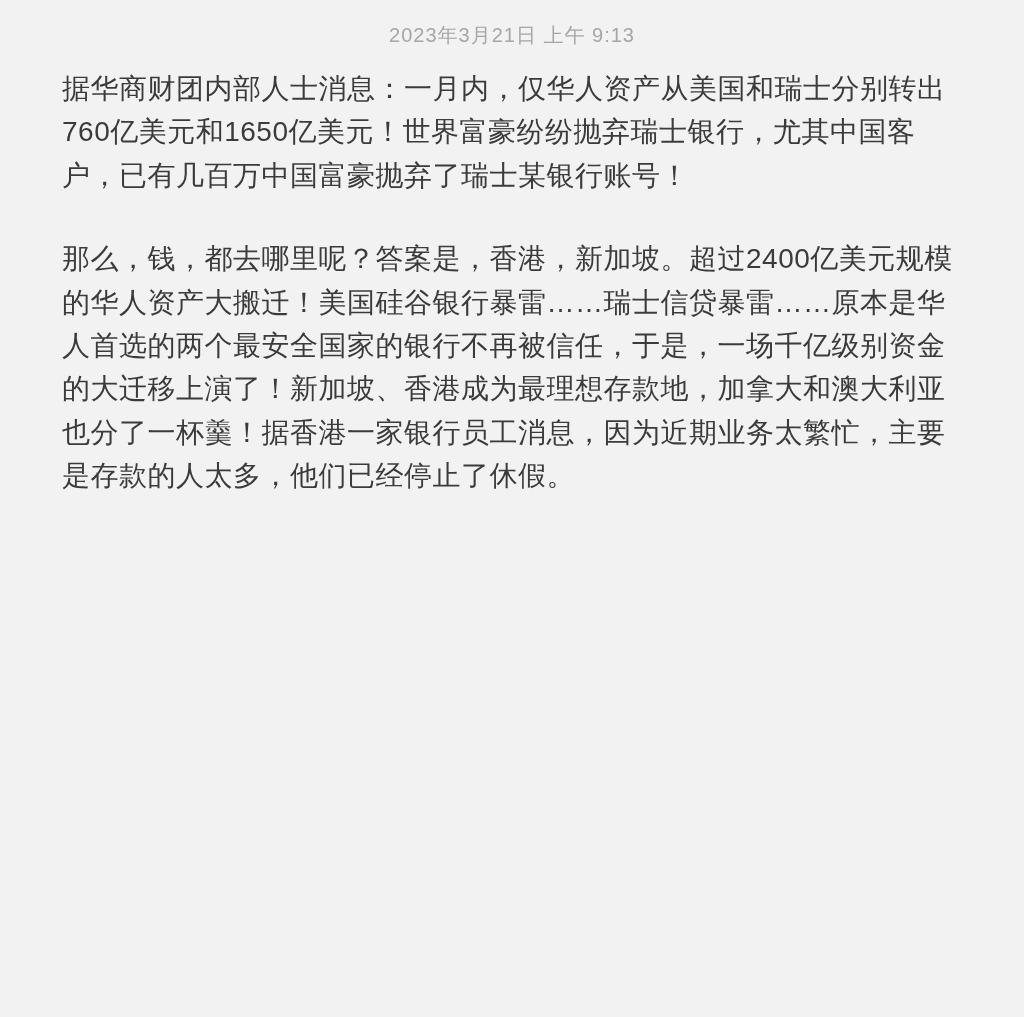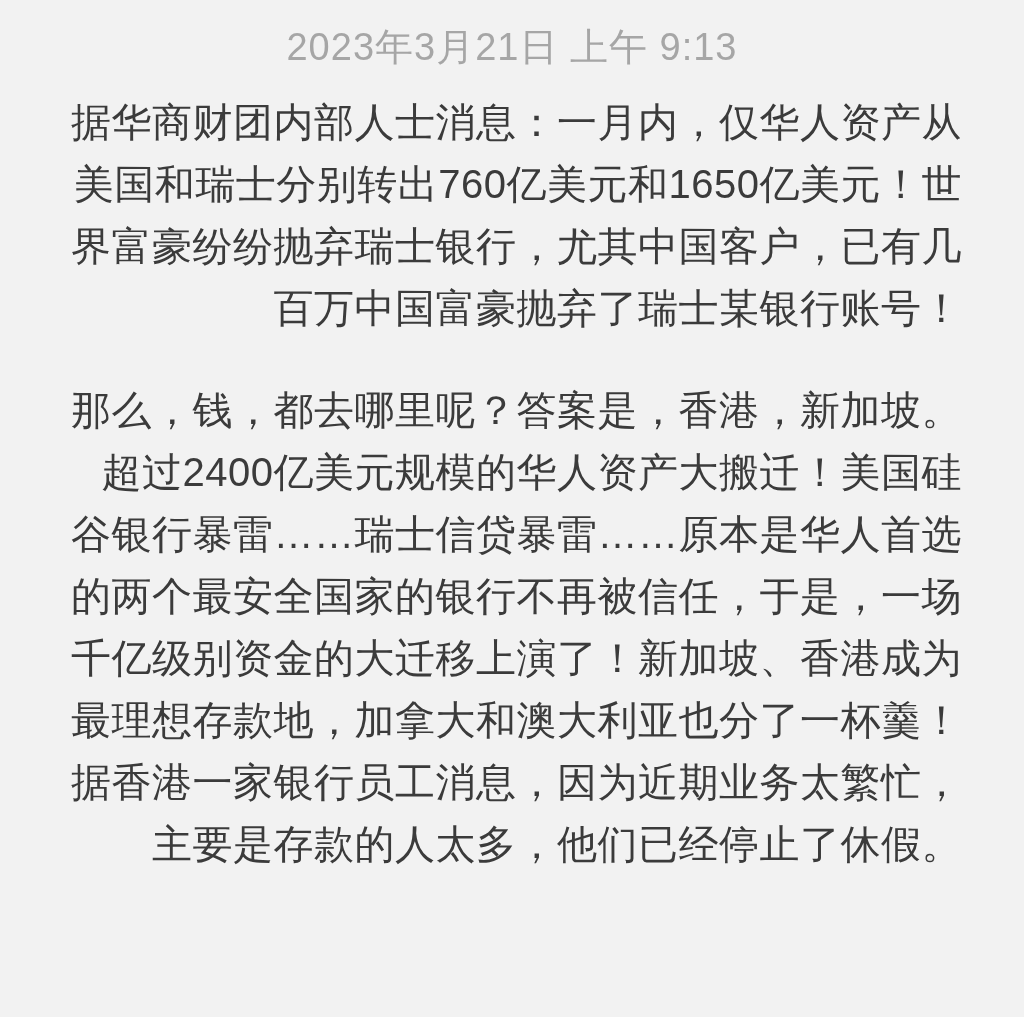--- a/index.html
+++ b/index.html
@@ -18,34 +18,34 @@
     position: relative;
     width: 1024px;
     height: 1017px;
     background: #f2f2f2;
     box-sizing: border-box;
     padding: 0 62px;
   }
   .timestamp {
     text-align: center;
     color: #a6a6a6;
-    font-size: 38px;
+    font-size: 20px;
     letter-spacing: 1px;
     padding-top: 22px;
     padding-bottom: 18px;
     font-family: "Liberation Sans", sans-serif;
     user-select: none;
   }
   .message-body {
-    font-size: 40px;
+    font-size: 28px;
     line-height: 1.55;
     color: #3b3b3b;
     letter-spacing: 0.5px;
     font-family: "Liberation Sans", sans-serif;
-    text-align: right;
+    text-align: left;
   }
   .paragraph {
     margin: 0;
   }
   .paragraph + .paragraph {
     margin-top: 40px;
   }
 </style>
 </head>
 <body>

